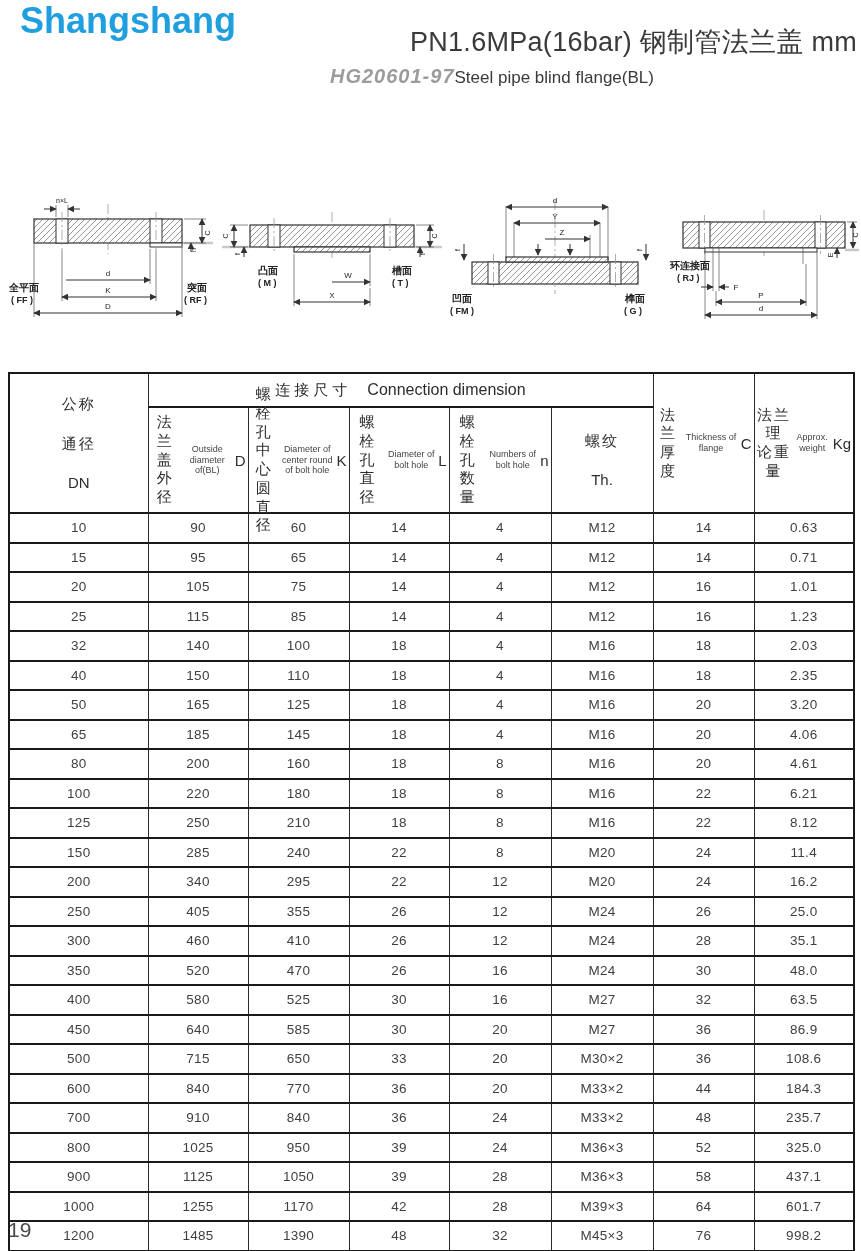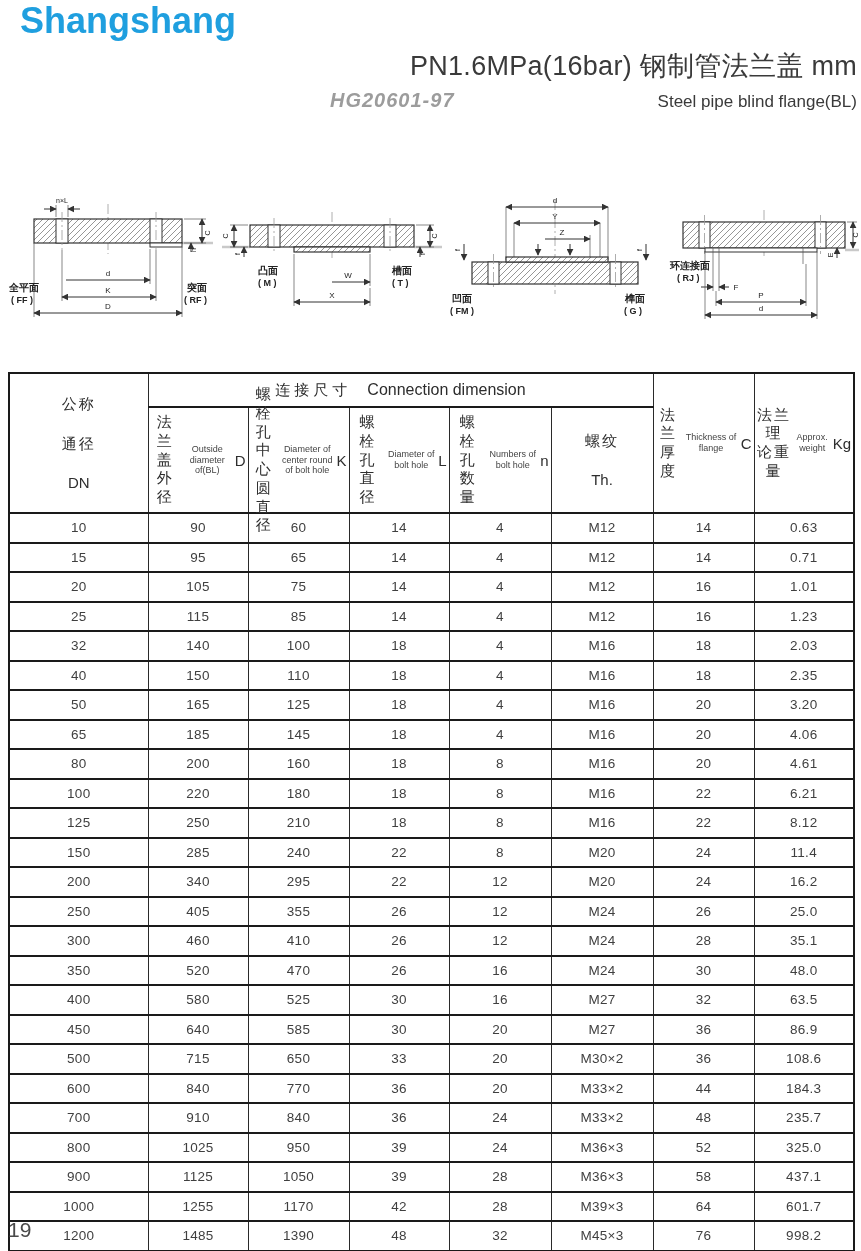--- a/index.html
+++ b/index.html
@@ -9,23 +9,23 @@
     overflow:hidden;
   }
 
   
   .logo { position:absolute; top:2px; left:20px; color:#1f9fdf; }
   .logo .brand { font-size:36px; font-weight:bold; letter-spacing:0px; line-height:1.05; }
   .logo .tagline { font-size:21px; letter-spacing:0.5px; margin-top:0px; }
   .logo .tagline .bold { font-weight:bold; margin-left:6px; }
 
   
-  .title-block { position:absolute; top:48px; left:330px; right:4px; }
+  .title-block { position:absolute; top:24px; left:330px; right:4px; }
   .title-main { font-size:27px; color:#3a3a3a; text-align:right; letter-spacing:0.3px; white-space:nowrap; }
-  .title-sub { display:flex; justify-content:space-between; align-items:baseline; margin-top:5px; }
+  .title-sub { display:flex; align-items:baseline; margin-top:5px; }
   .standard { font-size:20px; font-weight:bold; font-style:italic; color:#9c9c9c; letter-spacing:1px; }
   .subtitle { font-size:17px; color:#3a3a3a; }
 
   
   .drawings { position:absolute; top:194px; left:8px; right:2px; display:flex; justify-content:space-between; align-items:flex-start; }
   svg text { font-family:"Liberation Sans","DejaVu Sans",sans-serif; fill:#222; }
   .cl { stroke:#999; stroke-width:0.8; stroke-dasharray:10 3 2 3; fill:none; }
   .dl { stroke:#333; stroke-width:1; fill:none; }
   .el { stroke:#555; stroke-width:0.7; fill:none; }
   .bo { fill:url(#hatch); stroke:#333; stroke-width:1.2; }

